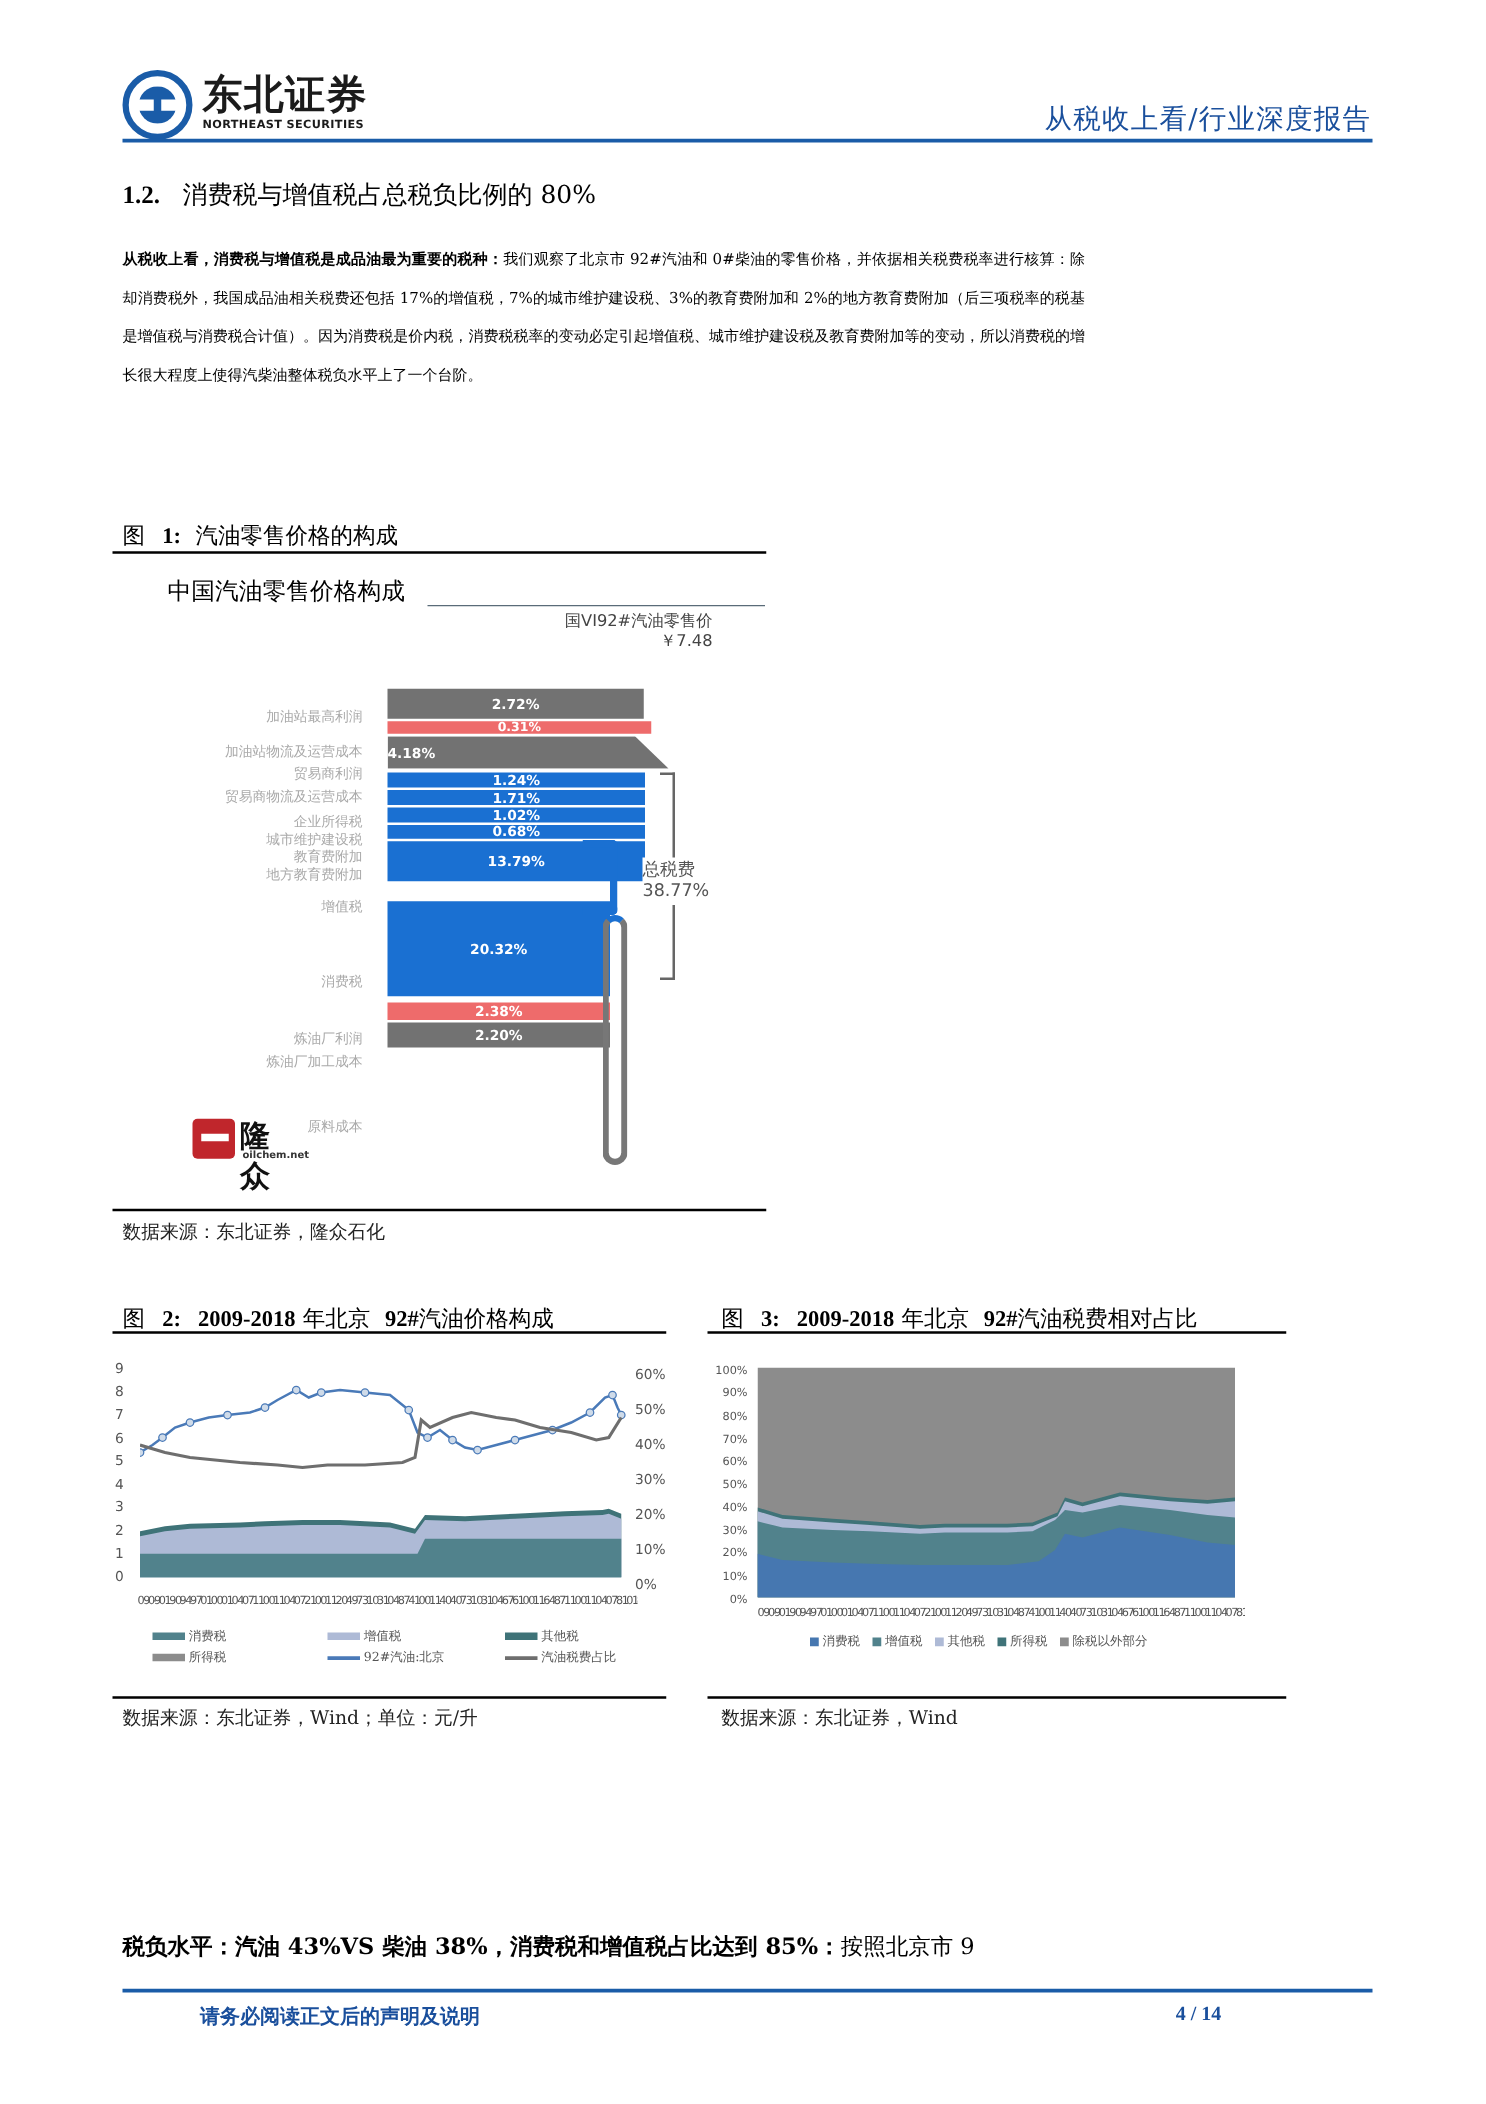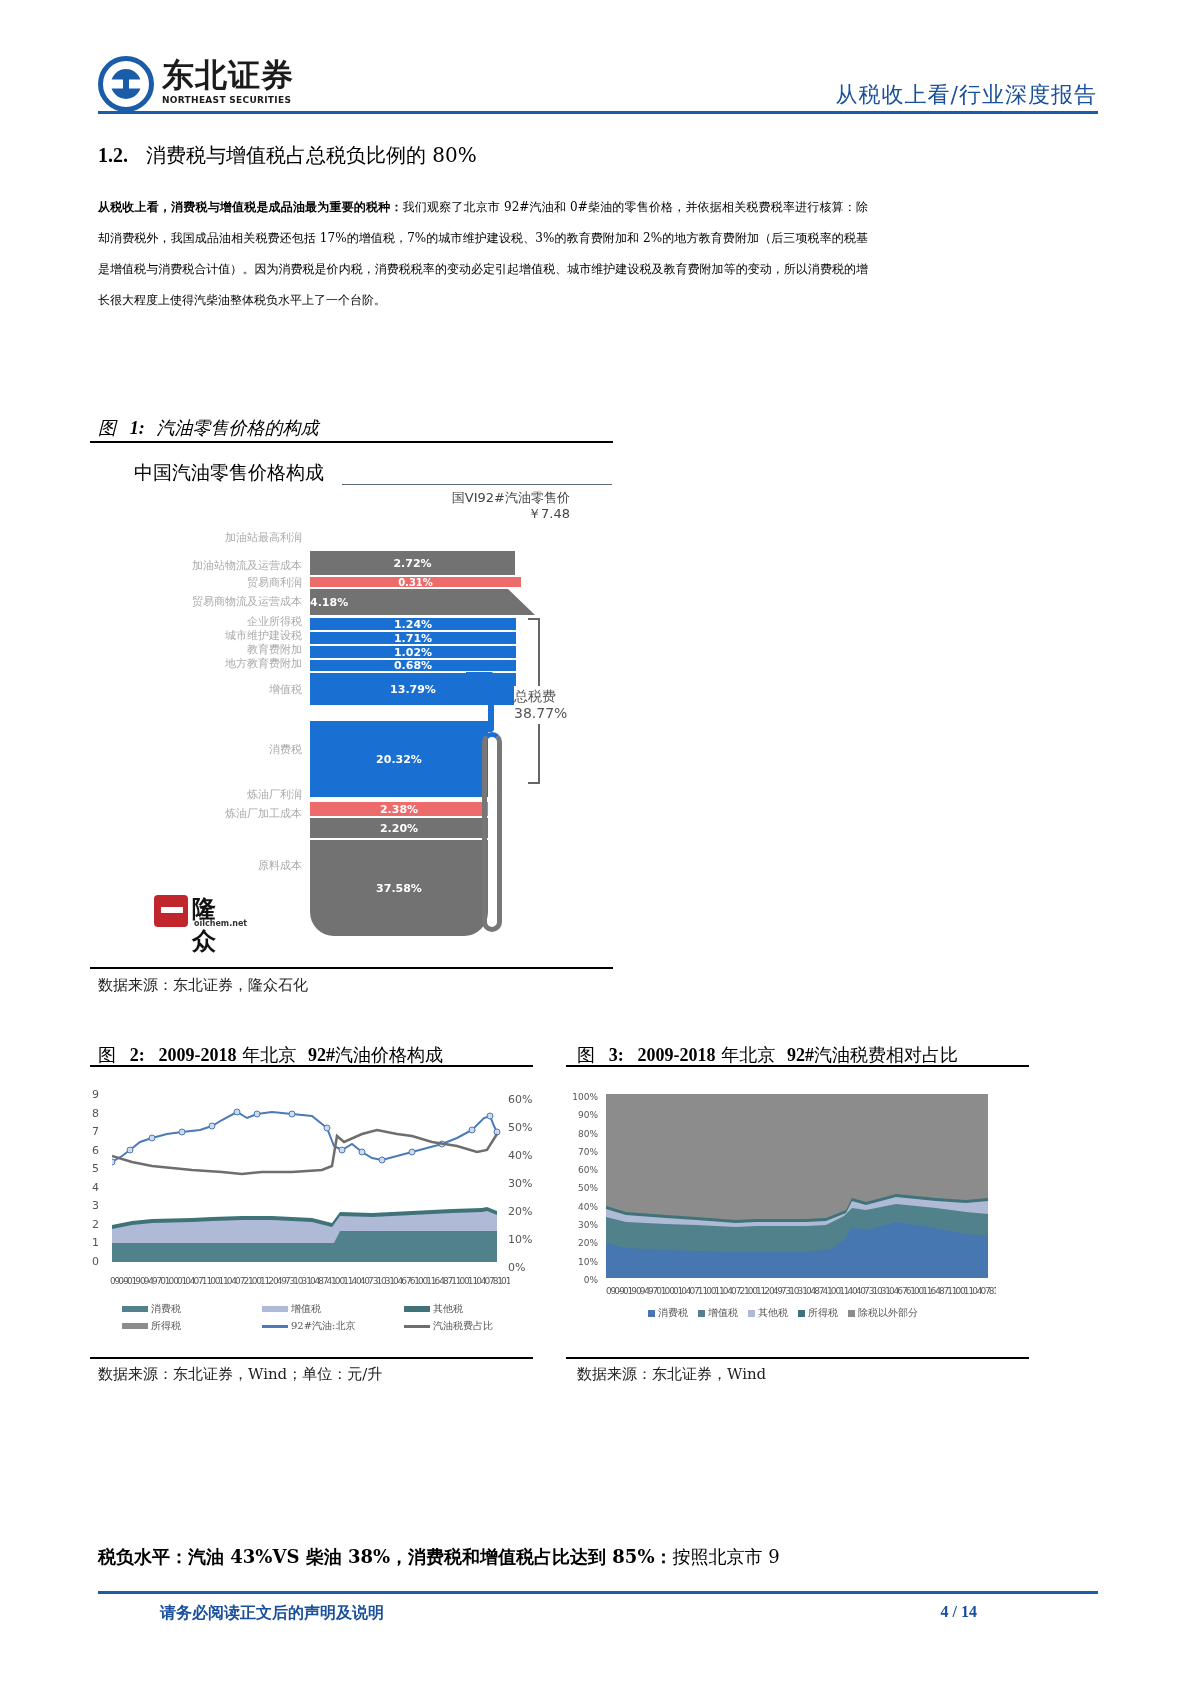--- a/index.html
+++ b/index.html
@@ -27,21 +27,21 @@
   .fig-cap .b { font-weight: bold; font-family: "Liberation Serif", serif; }
   .rule-thick { height: 2px; background: #000; }
   .src { font-size: 15px; color: #222; }
 
   
   .fig1 { left: 120px; top: 490px; width: 500px; height: 520px; }
   .f1-title { left: 14px; top: 10px; font-family: "DejaVu Sans", sans-serif; font-size: 19px; color: #000000; }
   .f1-title-line { left: 222px; top: 34px; width: 270px; height: 1px; background: #5a6b78; }
   .f1-price { right: 0; top: 40px; font-family: "DejaVu Sans", sans-serif; font-size: 13px; color: #444; text-align: right; line-height: 16px; }
   .seg { position: absolute; left: 190px; width: 205px; color: #fff; font-family: "DejaVu Sans", sans-serif; font-weight: bold; font-size: 11px; display: flex; align-items: center; justify-content: center; }
-  .lbl { position: absolute; right: 318px; font-family: "DejaVu Sans", sans-serif; font-size: 11px; color: #aaa; text-align: right; white-space: nowrap; }
+  .lbl { position: absolute; right: 330px; font-family: "DejaVu Sans", sans-serif; font-size: 11px; color: #aaa; text-align: right; white-space: nowrap; margin-top: 36px; }
   .red { background: #ee6b6b; }
   .gray { background: #727272; }
   .blue { background: #1a70d2; }
   .bracket { position: absolute; left: 425px; top: 128px; width: 12px; height: 166px; border: 2px solid #666; border-left: none; }
   .tot { position: absolute; left: 395px; top: 190px; font-family: "DejaVu Sans", sans-serif; font-size: 14px; color: #555; background: #fff; padding: 2px 0; line-height: 17px; }
   .hose { position: absolute; border: 6px solid #1a70d2; }
   .oilchem { left: 34px; top: 405px; }
   .oil-e { width: 34px; height: 32px; background: #c0262c; border-radius: 4px; position: relative; }
   .oil-e:after { content: ""; position: absolute; left: 7px; top: 12px; width: 22px; height: 6px; background: #fff; }
   .oil-cn { position: absolute; left: 38px; top: -2px; font-family: "DejaVu Sans", sans-serif; font-weight: bold; font-size: 24px; color: #111; }
@@ -70,21 +70,21 @@
 <div class="abs header-rule"></div>
 
 <div class="abs sec-title">
   <span class="num">1.2.</span><span>消费税与增值税占总税负比例的 80%</span>
 </div>
 
 <div class="abs para">
   <b>从税收上看，消费税与增值税是成品油最为重要的税种：</b><span>我们观察了北京市 92#汽油和 0#柴油的零售价格，并依据相关税费税率进行核算：除却消费税外，我国成品油相关税费还包括 17%的增值税，7%的城市维护建设税、3%的教育费附加和 2%的地方教育费附加（后三项税率的税基是增值税与消费税合计值）。因为消费税是价内税，消费税税率的变动必定引起增值税、城市维护建设税及教育费附加等的变动，所以消费税的增长很大程度上使得汽柴油整体税负水平上了一个台阶。</span>
 </div>
 
-<div class="abs fig-cap" style="left:98px; top:416px;font-style:italic;">
+<div class="abs fig-cap" style="left:98px; top:416px;">
   <span>图</span>
   <span class="b" style="margin-left:8px;">1:</span>
   <span style="margin-left:6px;">汽油零售价格的构成</span>
 </div>
 <div class="abs rule-thick" style="left:90px; top:441px; width:523px;"></div>
 
 <div class="abs fig1" style="top:450px;">
   <div class="abs f1-title">中国汽油零售价格构成</div>
   <div class="abs f1-title-line"></div>
   <div class="abs f1-price" style="right:50px;">
@@ -117,23 +117,20 @@
       <span>13.79%</span>
     </div>
   <div class="seg blue" style="top:271px; width:178px; height:76px;">
       <span>20.32%</span>
     </div>
   <div class="seg red" style="top:352px; width:178px; height:14px;">
       <span>2.38%</span>
     </div>
   <div class="seg gray" style="top:368px; width:178px; height:20px;">
       <span>2.20%</span>
-    </div>
-  <div class="seg gray" style="top:390px; width:178px; height:96px; border-radius:0 0 24px 24px;">
-      <span>37.58%</span>
     </div>
 
   <div class="hose" style="left:346px; top:222px; width:28px; height:60px; border-left:none; border-radius:0 4px 4px 0;"></div>
   <div class="hose" style="left:362px; top:282px; width:20px; height:200px; border-width:5px; border-color:#777; border-top-color:#1a70d2; border-radius:14px;"></div>
 
   <div class="lbl" style="top:80px;">加油站最高利润</div>
   <div class="lbl" style="top:108px;">加油站物流及运营成本</div>
   <div class="lbl" style="top:125px;">贸易商利润</div>
   <div class="lbl" style="top:144px;">贸易商物流及运营成本</div>
   <div class="lbl" style="top:164px;">企业所得税</div>

